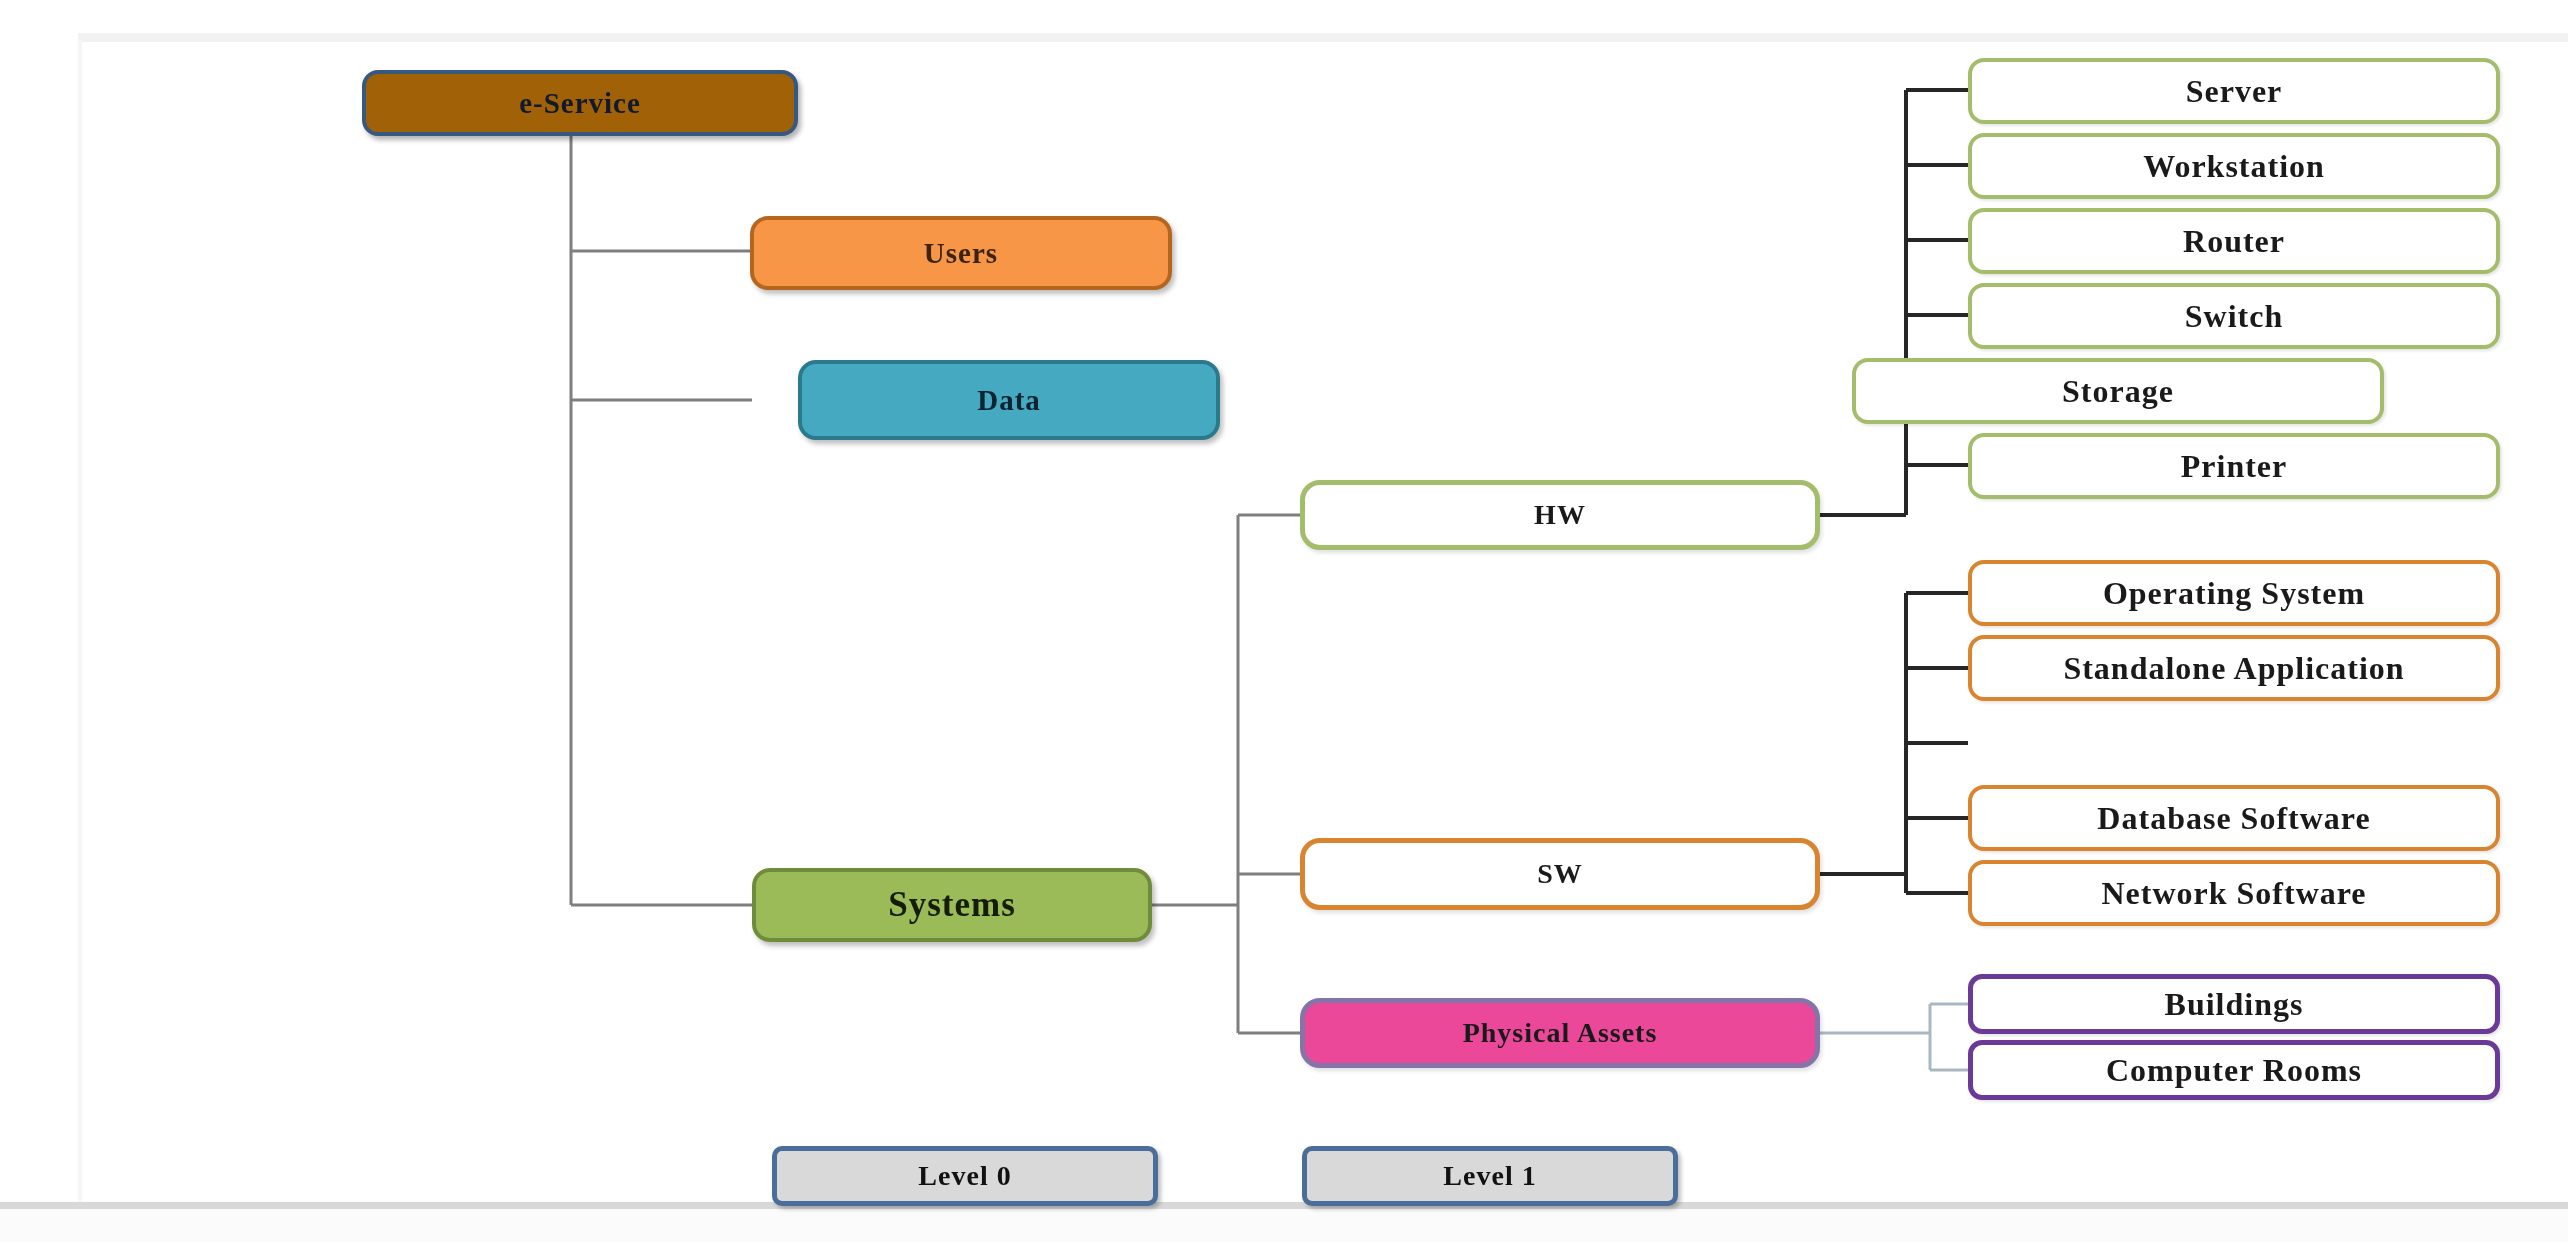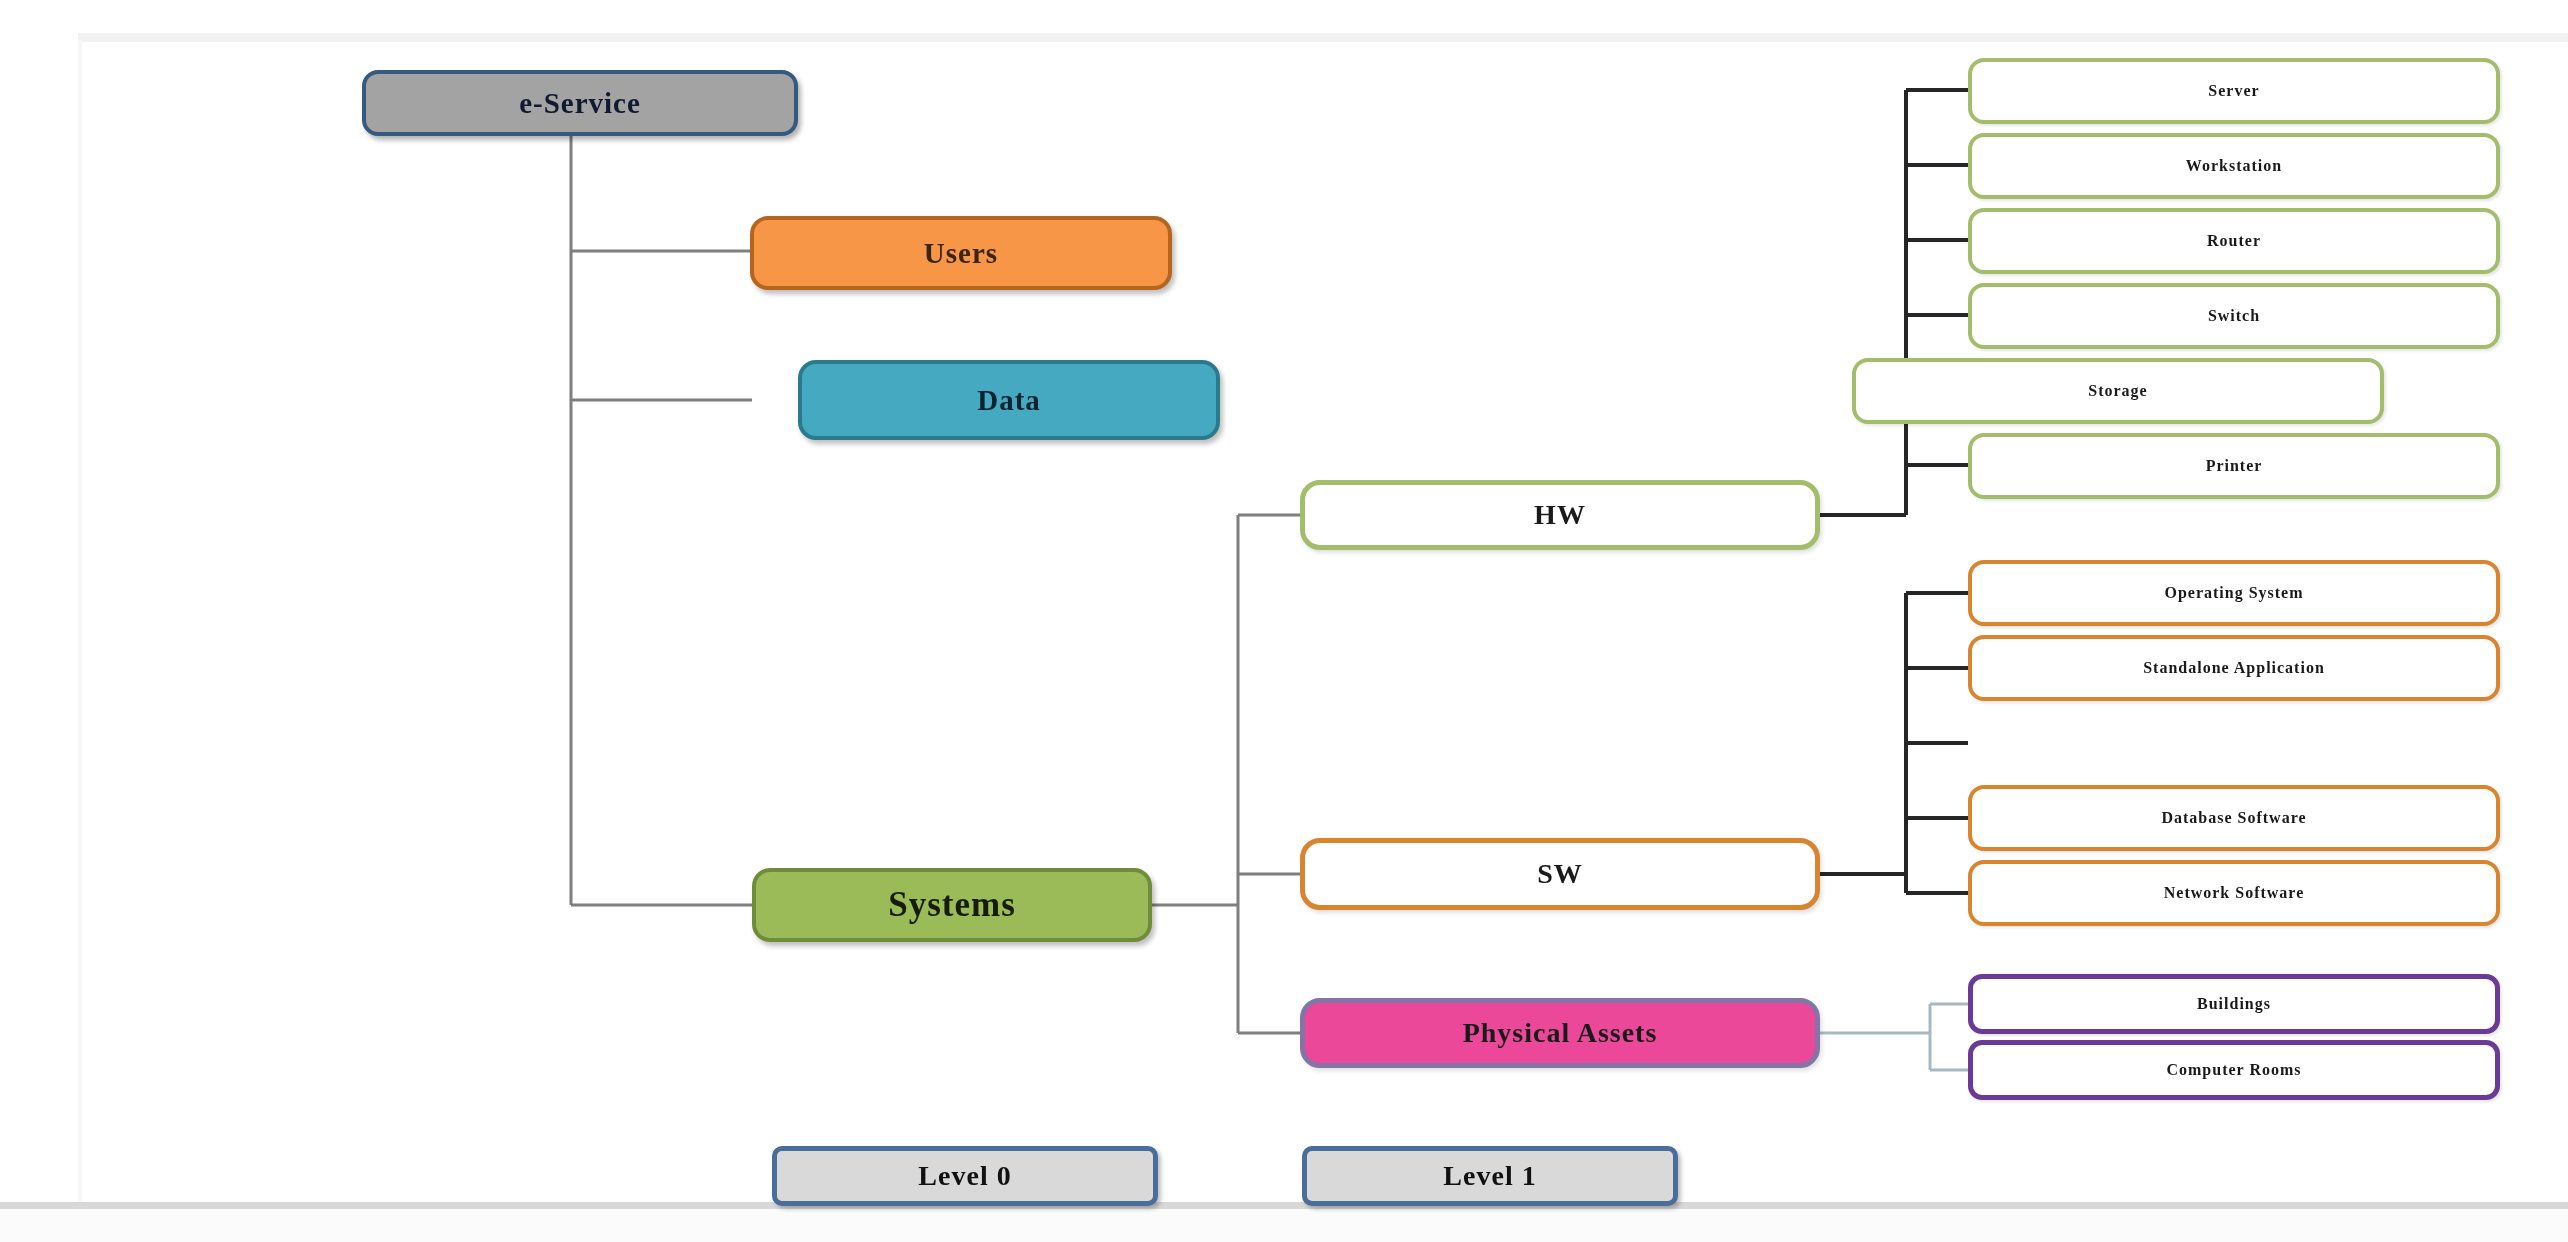--- a/index.html
+++ b/index.html
@@ -17,30 +17,30 @@
   svg.wires{position:absolute;left:0;top:0;}
   .node{
     position:absolute;
     display:flex;align-items:center;justify-content:center;
     text-align:center;
     font-weight:bold;
     letter-spacing:1px;
     box-sizing:border-box;
   }
   
-  .n-root   {background:#a3a3a3;border:4px solid #36597f;border-radius:16px;color:#10192e;font-size:29px;box-shadow:3px 4px 5px rgba(0,0,0,0.30);}
+  .n-root   {background:#a16207;border:4px solid #36597f;border-radius:16px;color:#10192e;font-size:29px;box-shadow:3px 4px 5px rgba(0,0,0,0.30);}
   .n-users  {background:#f79646;border:4px solid #b5651d;border-radius:18px;color:#3a2410;font-size:29px;box-shadow:3px 4px 5px rgba(0,0,0,0.25);}
   .n-data   {background:#45a9c1;border:4px solid #2b7a8c;border-radius:18px;color:#0d2430;font-size:29px;box-shadow:3px 4px 5px rgba(0,0,0,0.25);}
   .n-systems{background:#9bbb59;border:4px solid #6f8c3a;border-radius:18px;color:#151d08;font-size:35px;box-shadow:3px 4px 5px rgba(0,0,0,0.25);}
   
   .n-cat-green {background:#ffffff;border:5px solid #a3bd6a;border-radius:20px;color:#1a1a1a;font-size:28px;box-shadow:2px 3px 4px rgba(0,0,0,0.12);}
   .n-cat-orange{background:#ffffff;border:5px solid #d9842f;border-radius:20px;color:#1a1a1a;font-size:28px;box-shadow:2px 3px 4px rgba(0,0,0,0.12);}
   .n-cat-purple{background:#ec4899;border:5px solid #8474a8;border-radius:20px;color:#1a1a1a;font-size:28px;box-shadow:2px 3px 4px rgba(0,0,0,0.12);}
   
-  .leaf{background:#ffffff;font-size:16px;color:#1a1a1a;box-shadow:2px 2px 3px rgba(0,0,0,0.10);}
+  .leaf{background:#ffffff;font-size:32px;color:#1a1a1a;box-shadow:2px 2px 3px rgba(0,0,0,0.10);}
   .leaf-green {border:4px solid #a3bd6a;border-radius:16px;}
   .leaf-orange{border:4px solid #d9842f;border-radius:16px;}
   .leaf-purple{border:5px solid #6a3a96;border-radius:14px;}
   
   .level{background:#d9d9d9;border:5px solid #4a6d99;border-radius:10px;color:#111111;font-size:28px;box-shadow:3px 3px 4px rgba(0,0,0,0.25);}
 </style>
 </head>
 <body>
 
 <div class="page">

